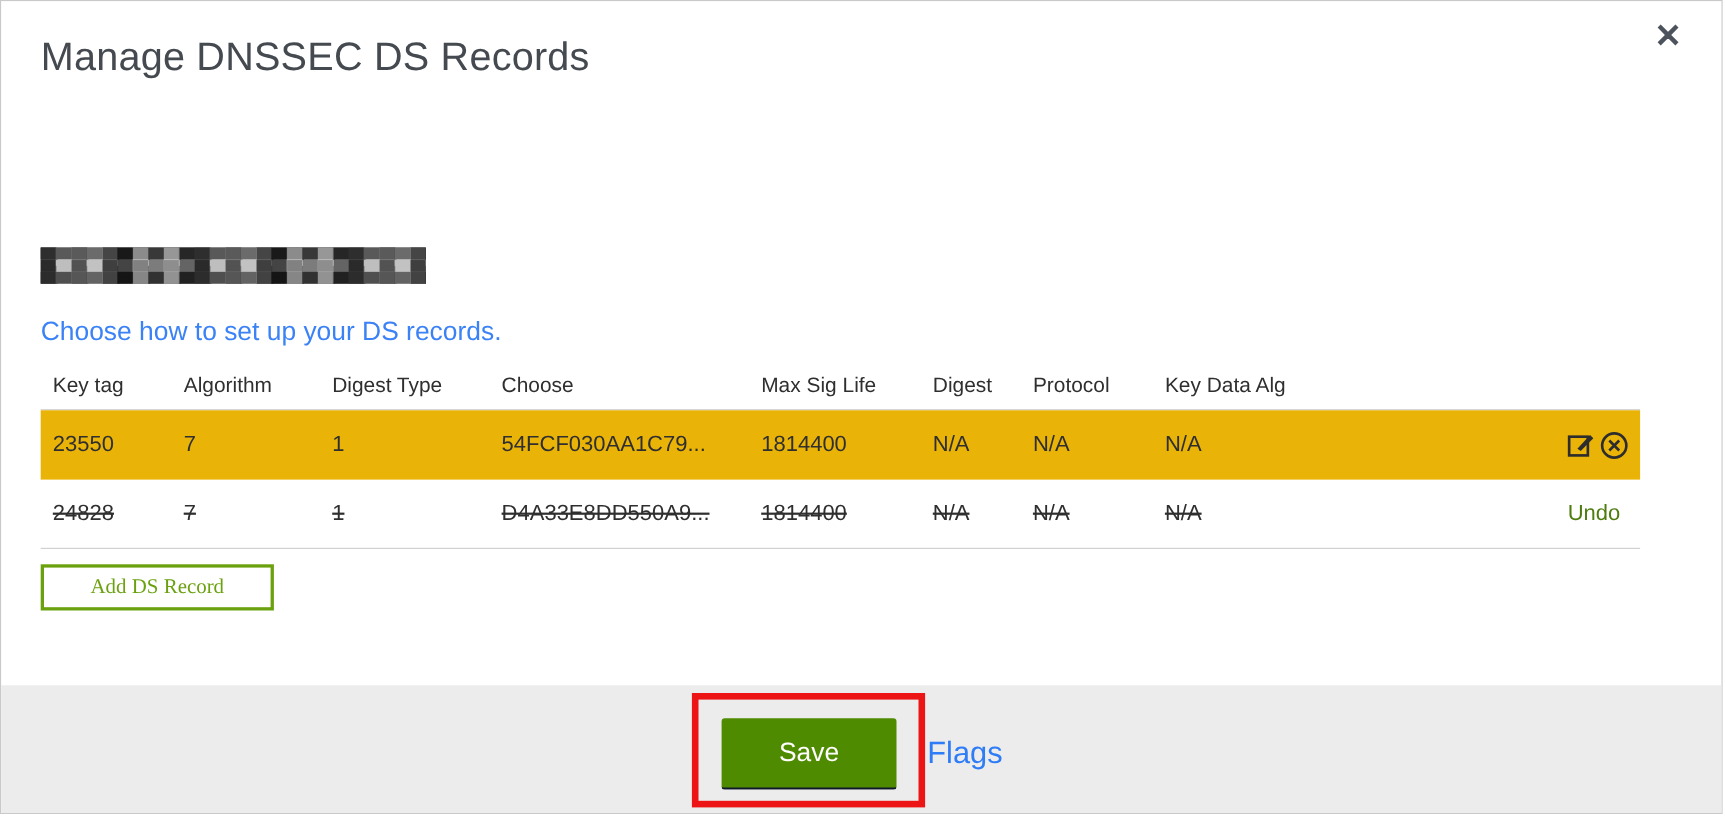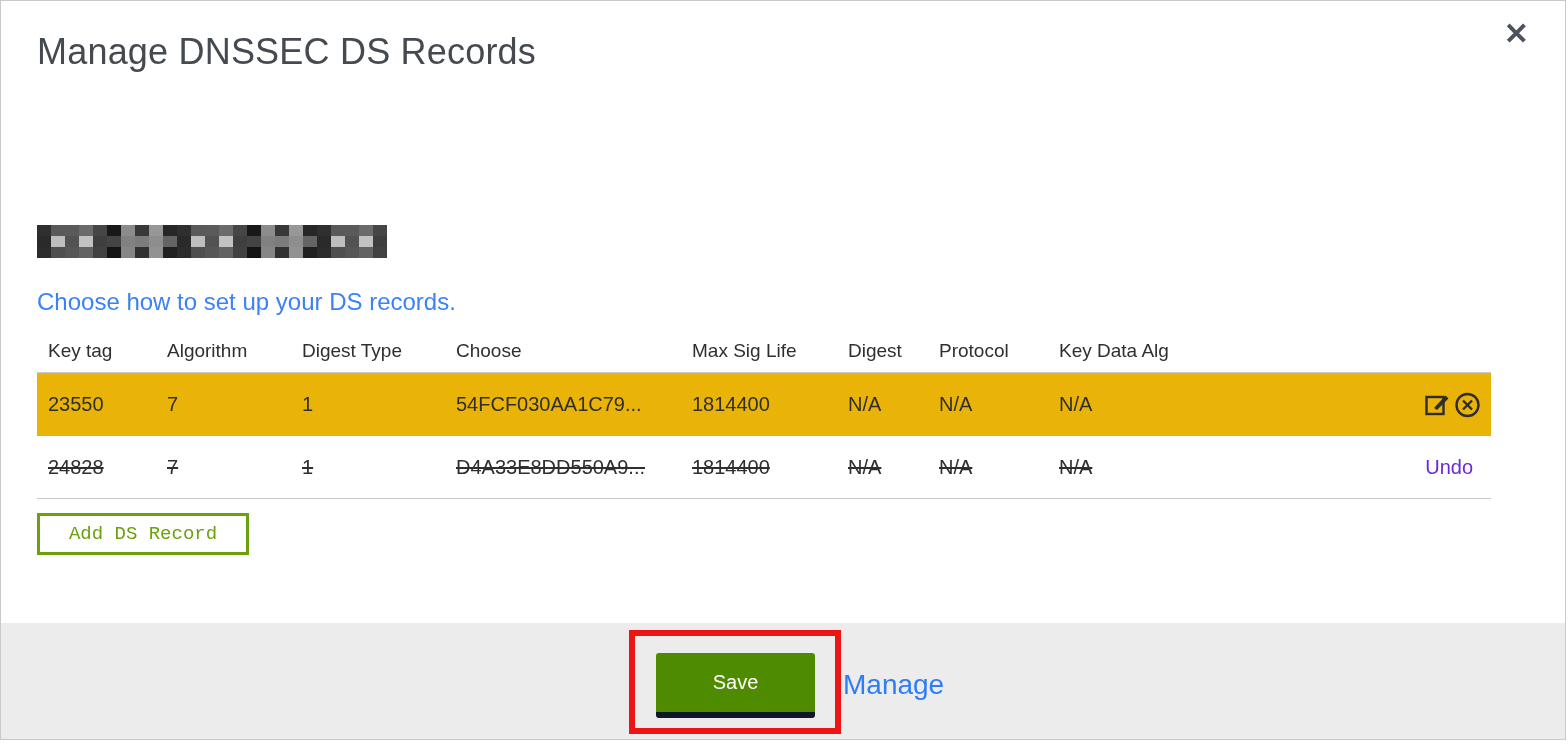--- a/index.html
+++ b/index.html
@@ -44,36 +44,36 @@
   .t-body-row { height:63px; }
   .t-body-row.striped { background:#eab308; }
   .t-body-row.deleted { border-bottom:1px solid #ccc; }
   .t-body-row.deleted .t-cell.strike { text-decoration:line-through; }
   .actions-cell {
     display:flex; justify-content:flex-end; align-items:center;
     padding-right:10px; gap:3px;
   }
   .icon-btn { width:27px; height:27px; cursor:pointer; display:inline-block; }
   .icon-btn svg { width:100%; height:100%; display:block; }
-  .undo-link { color:#6d28d9; cursor:pointer; text-decoration:none; padding-right:8px; }
+  .undo-link { color:#4d7c0f; cursor:pointer; text-decoration:none; padding-right:8px; }
   .add-btn {
     position:absolute; left:36px; top:512px;
     width:212px; height:42px;
     background:#fff; border:3px solid #6ba10e; color:#6ba10e;
-    font-size:19px; font-family:Liberation Mono, monospace; cursor:pointer;
+    font-size:19px; font-family:Liberation Serif, serif; cursor:pointer;
   }
   .footer {
     position:absolute; left:0; top:622px; width:1564px; height:117px;
     background:#ececec;
   }
   .footer-line { position:absolute; left:0; top:739px; width:1564px; height:3px; background:#a9a9a9; }
   .save-btn {
     position:absolute; left:655px; top:652px; width:159px; height:65px;
-    background:#4e8b00; border:none; border-bottom:6px solid #0f172a; border-radius:3px;
-    color:#fff; font-size:20px; font-family:"Liberation Sans", sans-serif; cursor:pointer;
+    background:#4e8b00; border:none; border-bottom:2px solid #0f172a; border-radius:3px;
+    color:#fff; font-size:24px; font-family:"Liberation Sans", sans-serif; cursor:pointer;
   }
   .cancel-link {
     position:absolute; left:842px; top:668px;
     font-size:28px; color:#2e7cf6; cursor:pointer; text-decoration:none;
   }
   .annotation-box {
     position:absolute; left:628px; top:629px; width:212px; height:104px;
     border:6px solid #ec1414; pointer-events:none;
   }
 </style>
@@ -141,17 +141,17 @@
       </div>
     </div>
   </div>
 
   <button class="add-btn">Add DS Record</button>
 
   <div class="footer"></div>
   <div class="footer-line"></div>
 
   <button class="save-btn">Save</button>
-  <a class="cancel-link">Manage</a>
+  <a class="cancel-link">Flags</a>
 
   <div class="annotation-box"></div>
 
 </div>
 
 </body></html>

